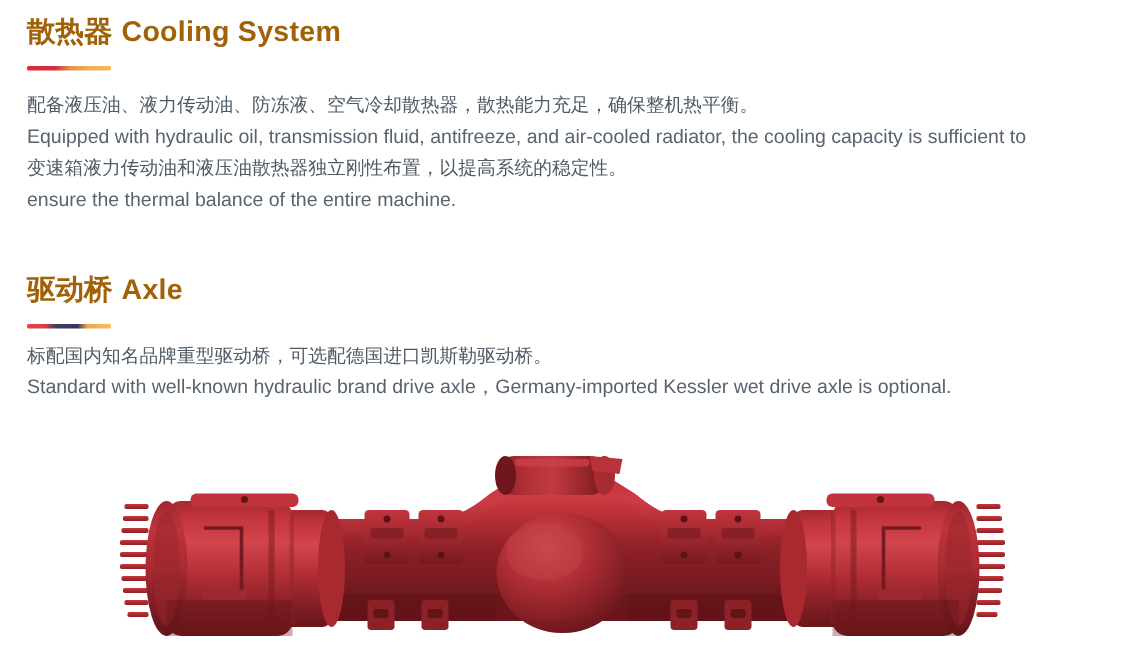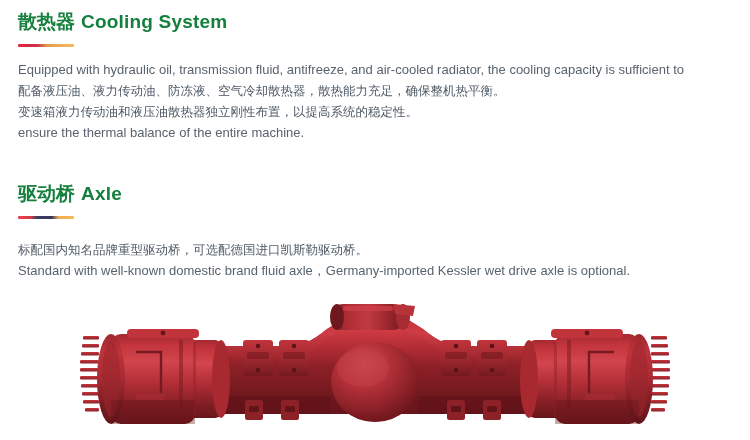--- a/index.html
+++ b/index.html
@@ -28,21 +28,21 @@
     position: absolute;
     left: 18px;
   }
   #section-cooling { top: 8px; }
   #section-axle    { top: 180px; }
 
   
   .heading {
     font-size: 19px;
     font-weight: bold;
-    color: #15803d;
+    color: #a16207;
     letter-spacing: 0.2px;
     line-height: 26px;
     white-space: nowrap;
     margin: 0;
   }
   .heading .cn {
     font-family: "DejaVu Sans", "Liberation Sans", sans-serif;
     letter-spacing: 0px;
   }
   .heading .en {
@@ -70,21 +70,21 @@
   
   .copy {
     margin: 0;
     padding: 0;
     font-size: 13px;
     line-height: 21px;
     color: #55606b;
     max-width: 714px;
   }
   #cooling-copy { margin-top: 12px; }
-  #axle-copy    { margin-top: 20px; }
+  #axle-copy    { margin-top: 7px; }
 
   .copy .line {
     display: block;
     white-space: nowrap;
   }
   .copy .line.cn {
     font-family: "DejaVu Sans", "Liberation Sans", sans-serif;
     font-size: 12.5px;
     color: #4e5a66;
   }
@@ -108,36 +108,36 @@
 
 <div class="page">
 
   <div class="section" id="section-cooling">
     <h2 class="heading">
       <span class="cn">散热器</span><span class="en">Cooling System</span>
     </h2>
     <div class="rule grad-a"></div>
 
     <div class="copy" id="cooling-copy">
+      <span class="line cn">配备液压油、液力传动油、防冻液、空气冷却散热器，散热能力充足，确保整机热平衡。</span>
       <span class="line en">Equipped with hydraulic oil, transmission fluid, antifreeze, and air-cooled radiator, the cooling capacity is sufficient to</span>
-      <span class="line cn">配备液压油、液力传动油、防冻液、空气冷却散热器，散热能力充足，确保整机热平衡。</span>
       <span class="line cn">变速箱液力传动油和液压油散热器独立刚性布置，以提高系统的稳定性。</span>
       <span class="line en">ensure the thermal balance of the entire machine.</span>
     </div>
   </div>
 
   <div class="section" id="section-axle">
     <h2 class="heading">
       <span class="cn">驱动桥</span><span class="en">Axle</span>
     </h2>
     <div class="rule grad-b"></div>
 
     <div class="copy" id="axle-copy">
       <span class="line cn">标配国内知名品牌重型驱动桥，可选配德国进口凯斯勒驱动桥。</span>
-      <span class="line en">Standard with well-known domestic brand fluid axle，Germany-imported Kessler wet drive axle is optional.</span>
+      <span class="line en">Standard with well-known hydraulic brand drive axle，Germany-imported Kessler wet drive axle is optional.</span>
     </div>
   </div>
 
   <div id="axle-figure">
     <svg viewBox="0 0 600 140" xmlns="http://www.w3.org/2000/svg" aria-label="drive axle">
       <defs>
         <linearGradient id="gBeamV" x1="0" y1="0" x2="0" y2="1">
           <stop offset="0%" stop-color="#b82d35"></stop>
           <stop offset="16%" stop-color="#cf3b43"></stop>
           <stop offset="34%" stop-color="#b22c34"></stop>

